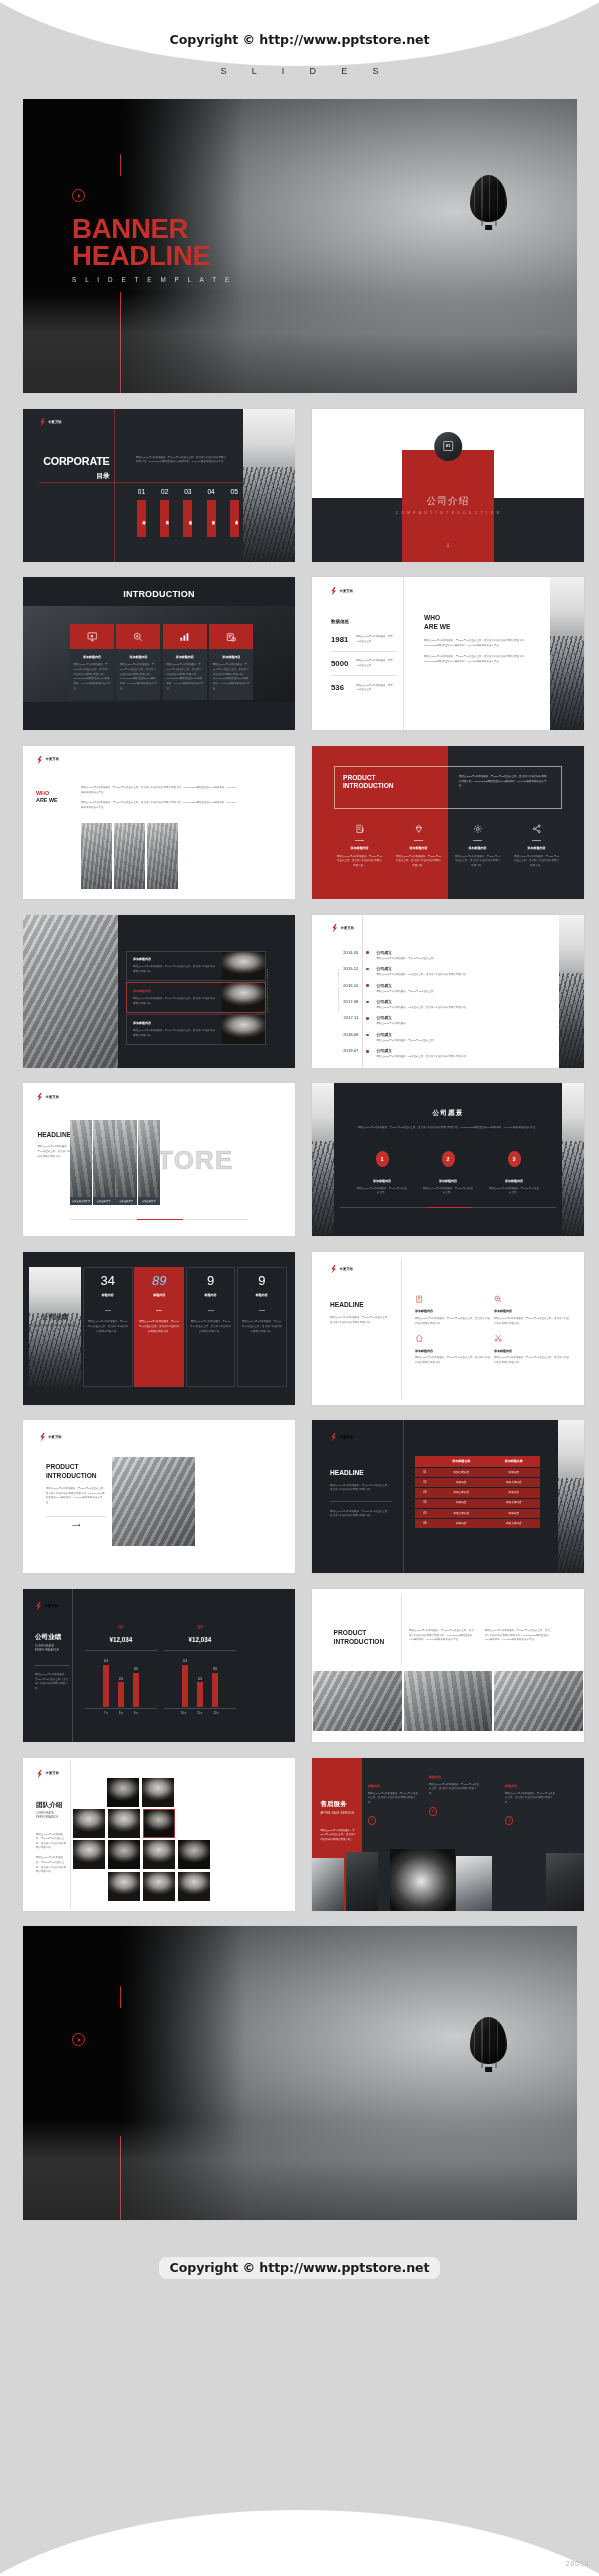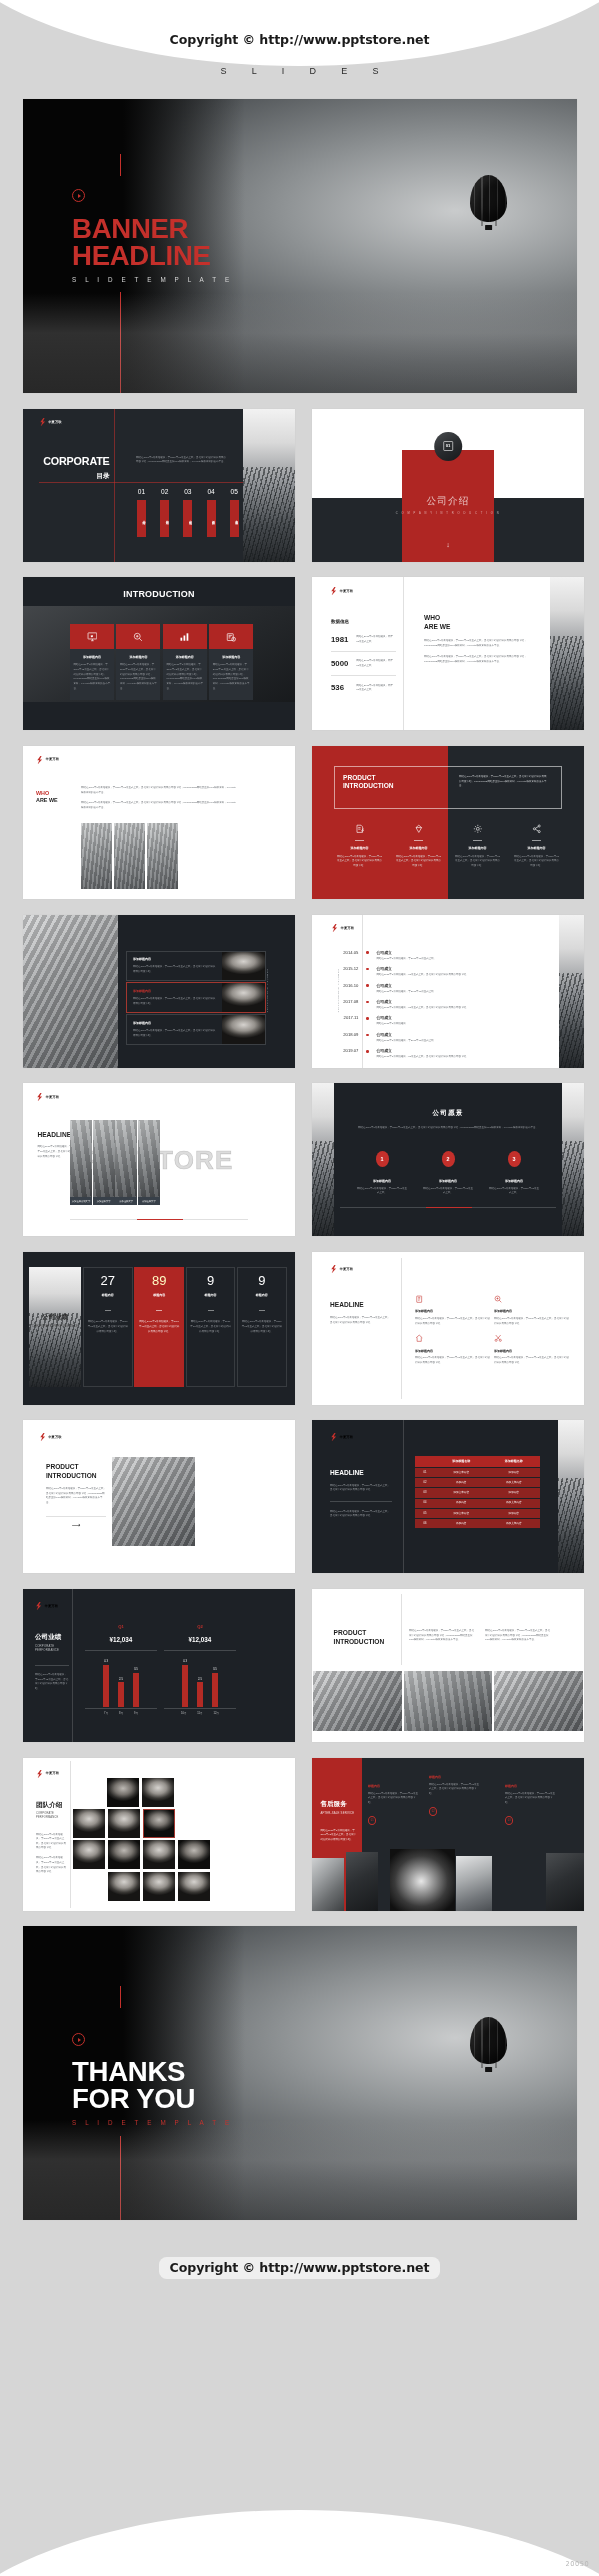--- a/index.html
+++ b/index.html
@@ -657,27 +657,27 @@
 
       <div class="slide darker">
         <div class="abs ph-forest" style="left:6px;top:15.6px;width:52px;height:120px;"></div>
         <div class="abs ctr" style="left:6px;top:60px;width:52px;">
           <div style="font-size:6.6px;font-weight:bold;color:#2a2a2a;">公司业绩</div>
           <div style="font-size:2.8px;color:#3e3e3e;letter-spacing:0.3px;margin-top:2.4px;">CORPORATE PERFORMANCE</div>
         </div>
 
         <div class="abs" style="left:60px;right:8.4px;top:15.6px;height:120px;display:flex;gap:1.8px;">
           <div class="kpi-col">
-            <div class="kpi-n" style="color:#fff;">27</div>
+            <div class="kpi-n" style="color:#fff;">34</div>
             <div class="cap" style="color:#fff;margin-top:5.4px;">标题内容</div>
             <div style="width:6px;height:0.6px;background:rgba(255,255,255,.45);margin:13px 0 9.6px;"></div>
             <div class="tiny" style="text-align:center;">网站在2011年8月开始建设，于2011年12月正式上线，是北京中幻创想科技有限公司旗下站。</div>
           </div>
           <div class="kpi-col bg-red" style="border-color:#af2623;">
-            <div class="kpi-n" style="color:#fef9c3;">89</div>
+            <div class="kpi-n" style="color:#7dd3fc;font-style:italic;">89</div>
             <div class="cap" style="color:#fff;margin-top:5.4px;">标题内容</div>
             <div style="width:6px;height:0.6px;background:rgba(255,255,255,.6);margin:13px 0 9.6px;"></div>
             <div class="tiny" style="text-align:center;color:#f0dada;">网站在2011年8月开始建设，于2011年12月正式上线，是北京中幻创想科技有限公司旗下站。</div>
           </div>
           <div class="kpi-col">
             <div class="kpi-n" style="color:#fff;">9</div>
             <div class="cap" style="color:#fff;margin-top:5.4px;">标题内容</div>
             <div style="width:6px;height:0.6px;background:rgba(255,255,255,.45);margin:13px 0 9.6px;"></div>
             <div class="tiny" style="text-align:center;">网站在2011年8月开始建设，于2011年12月正式上线，是北京中幻创想科技有限公司旗下站。</div>
           </div>
@@ -976,25 +976,20 @@
     <div class="row">
       <div class="slide wide banner ph-sky">
         <div class="abs" style="left:0;top:0;width:40%;height:100%;background:linear-gradient(to right,#050505 45%,rgba(5,5,5,0) 100%);"></div>
         <div class="abs redline" style="left:97px;top:60px;width:0.6px;height:21.6px;"></div>
         <div class="abs redline" style="left:97px;top:210px;width:0.6px;height:84px;"></div>
         <div class="abs" style="left:49px;top:107px;">
           <div class="play">
               <i></i>
             </div>
         </div>
-        <div class="abs" style="left:49px;top:133px;">
-          <h1 style="color:#fff;">THANKS</h1>
-          <h1 style="color:#fff;">FOR YOU</h1>
-          <div class="sub red">S L I D E   T E M P L A T E</div>
-        </div>
         <div class="balloon" style="left:447px;top:91px;"></div>
         <div class="abs" style="left:0;bottom:0;width:100%;height:34%;background:linear-gradient(to bottom,rgba(255,255,255,0) 0%,rgba(200,200,200,.22) 40%,rgba(120,120,120,.30) 100%);"></div>
       </div>
     </div>
 
   </div>
 
   <div class="footer">
     <div class="copybar">Copyright © http://www.pptstore.net</div>
   </div>

